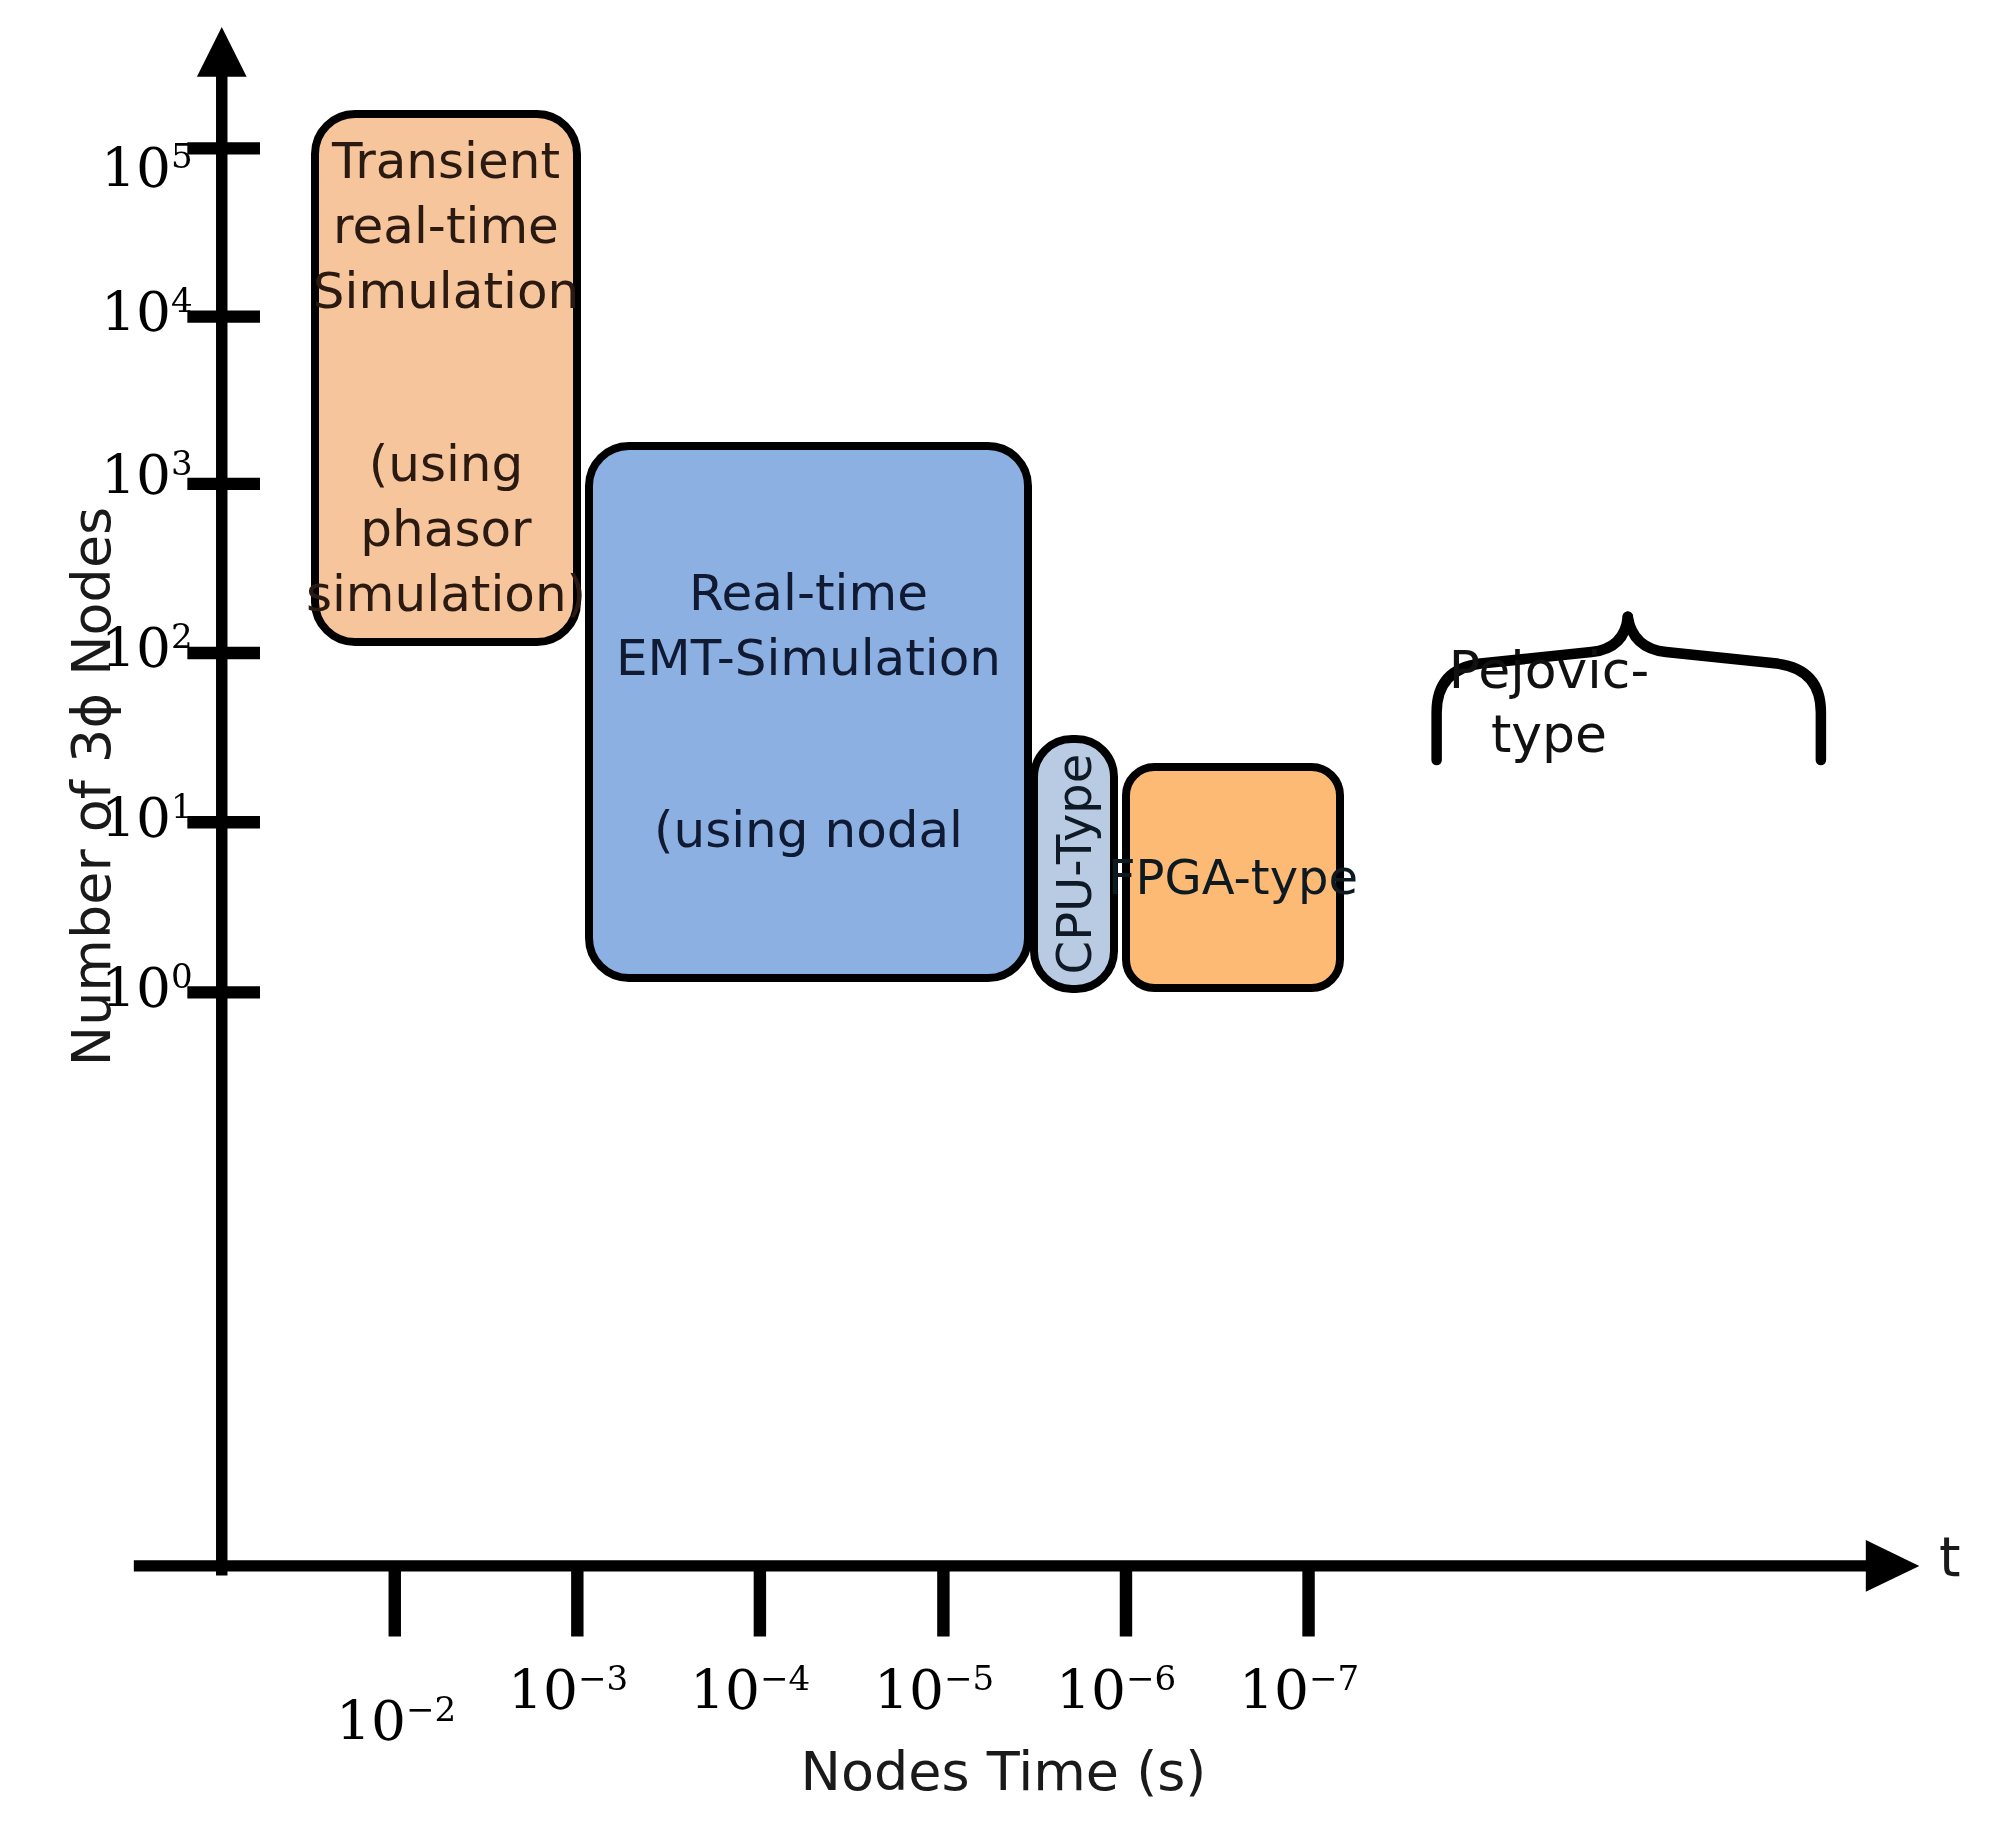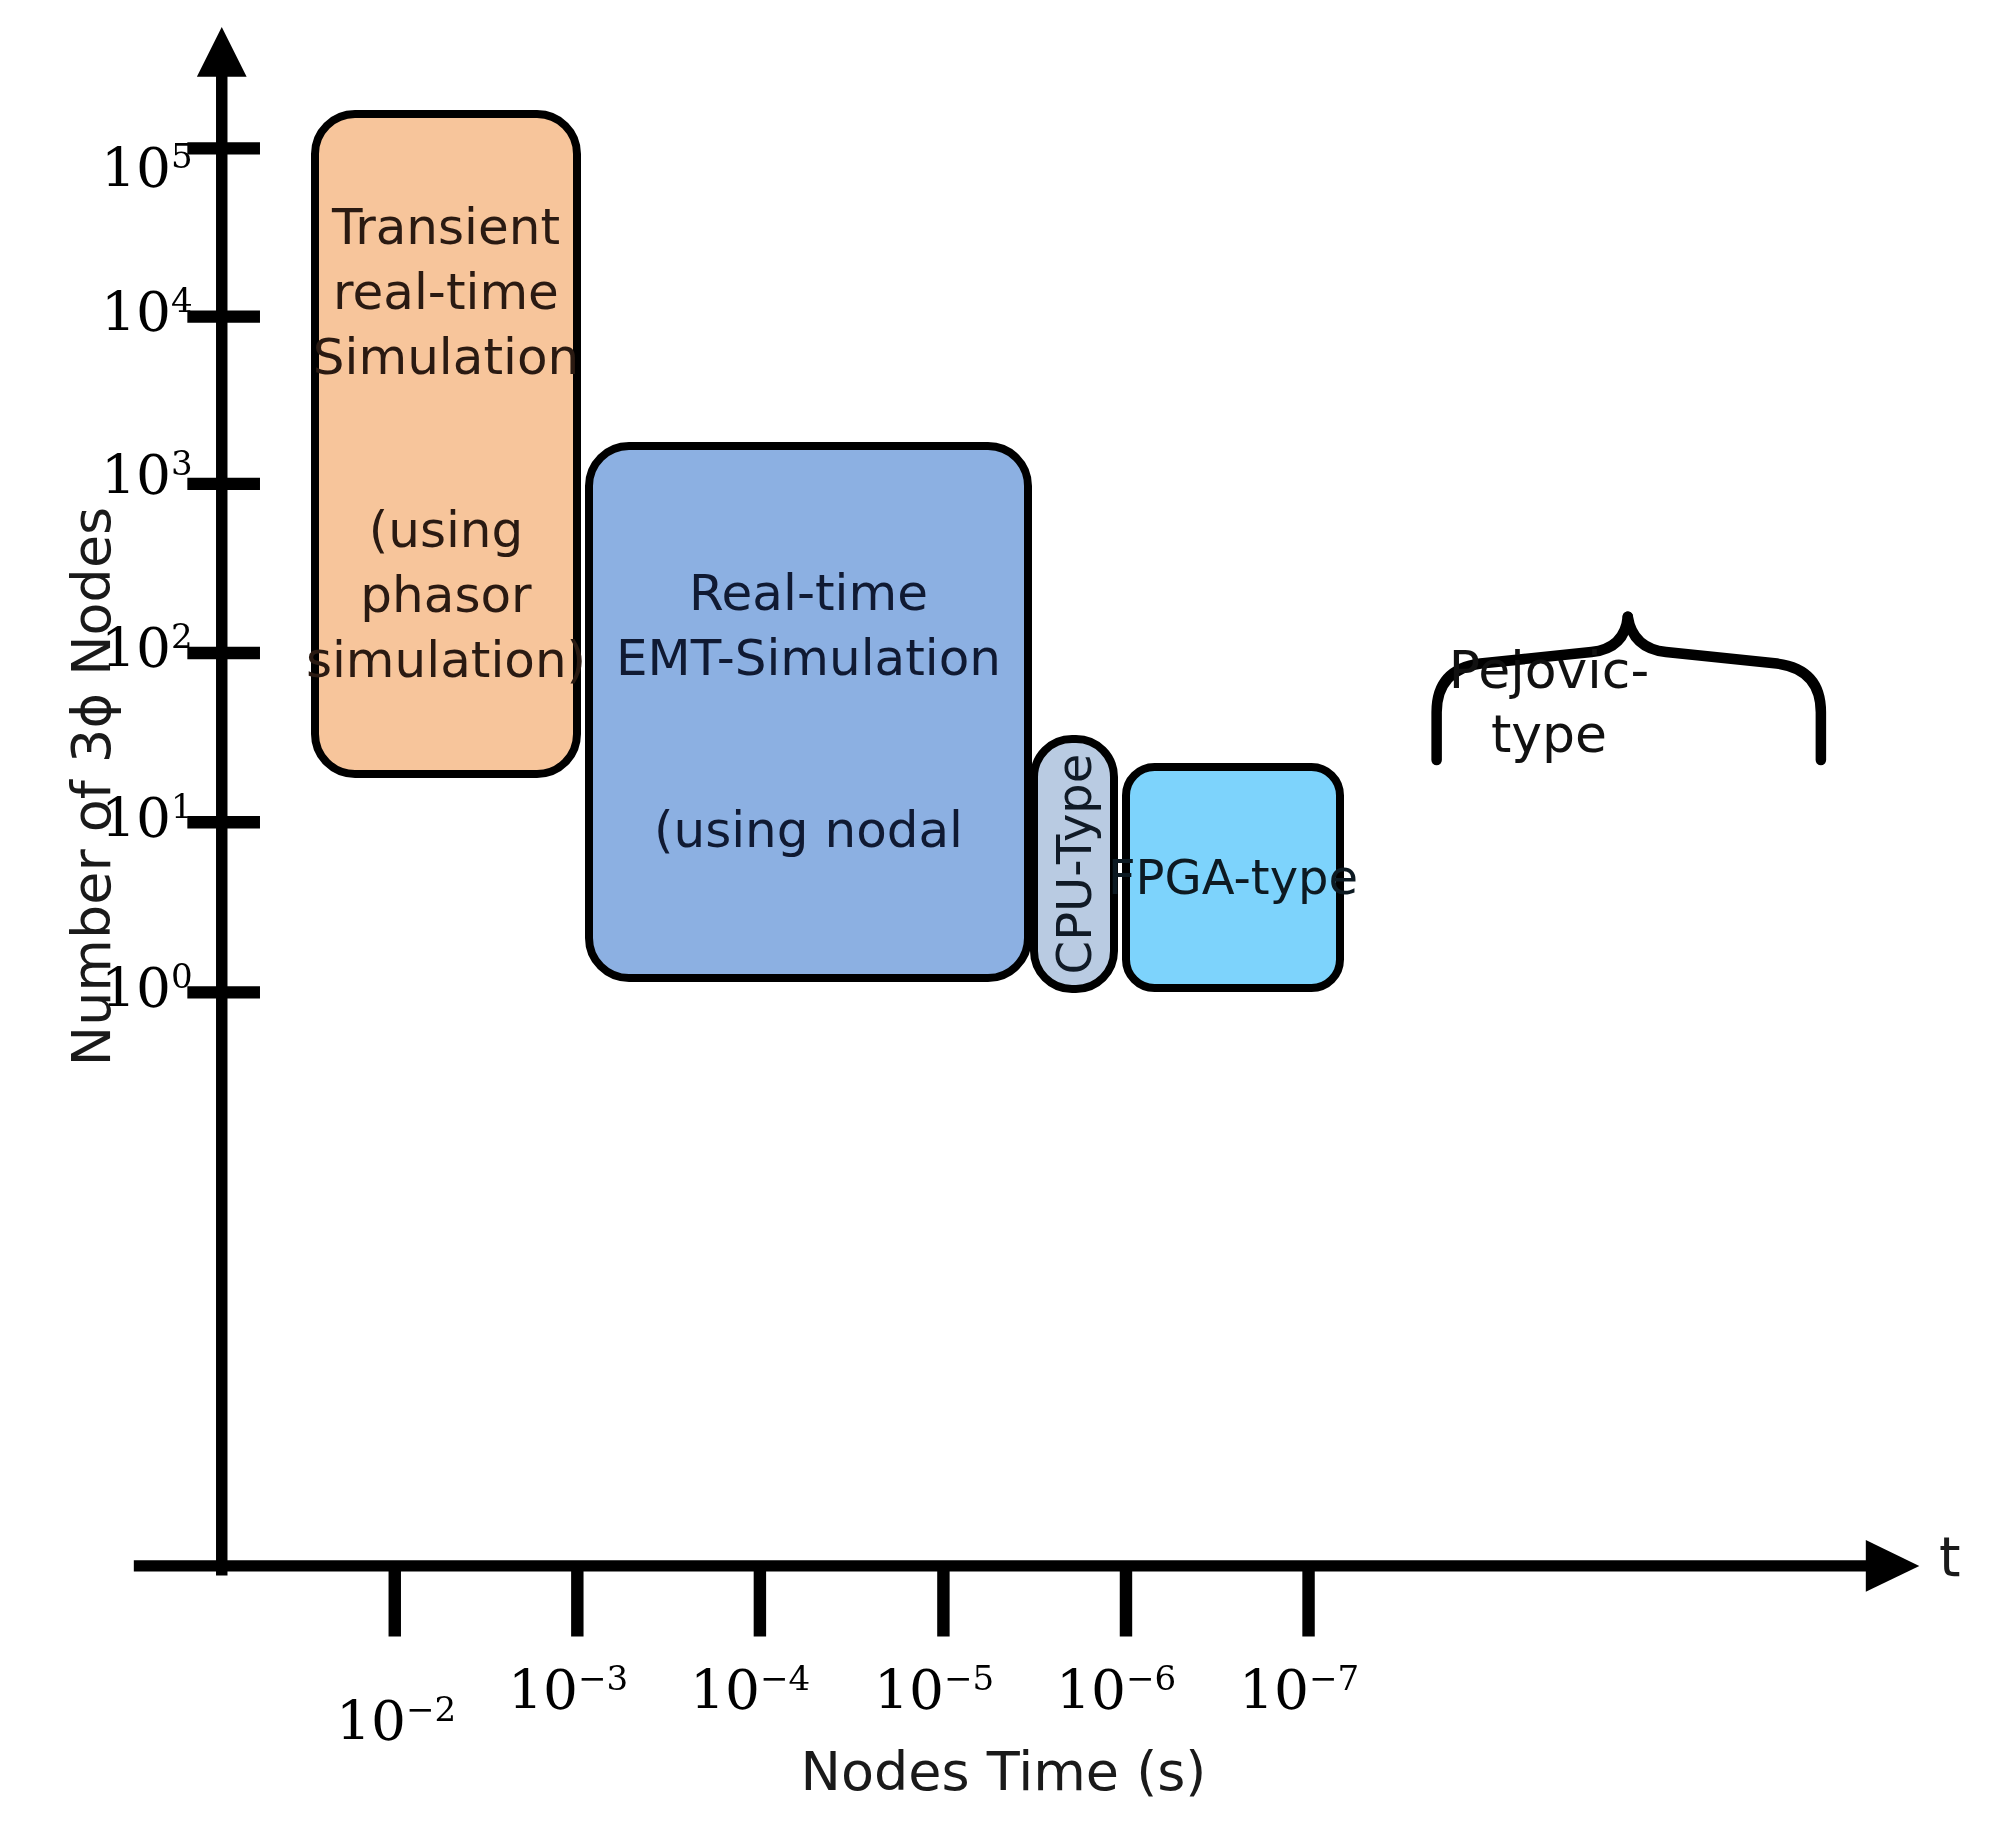--- a/index.html
+++ b/index.html
@@ -16,36 +16,36 @@
               font-size:54px;color:#1a1a1a;white-space:nowrap;}
   #y-axis-title{left:-215px;top:755px;width:612px;text-align:center;
                 transform:rotate(-90deg);transform-origin:50% 50%;}
   #x-axis-title{left:669px;top:1740px;width:669px;text-align:center;}
   #t-label{left:1939px;top:1525px;font-size:55px;
            font-family:"DejaVu Sans","Liberation Sans",sans-serif;}
 
   .boxlabel{position:absolute;display:flex;align-items:center;justify-content:center;
             text-align:center;box-sizing:border-box;}
 
-  #box-transient{left:311px;top:110px;width:270px;height:668px;
+  #box-transient{left:311px;top:110px;width:270px;height:536px;
     background:#F7C59B;border:8.6px solid #000;border-radius:44px;
     padding:0 9.6px;}
   #box-transient .txt{font-size:50px;line-height:1.30;color:#2a1a12;}
 
   #box-emt{left:585px;top:442px;width:447px;height:540px;
     background:#8CB0E2;border:8.6px solid #000;border-radius:44px;padding:0 13.4px;}
   #box-emt .txt{font-size:50px;line-height:1.30;color:#101a33;}
 
   #box-cpu{left:1030px;top:735px;width:88px;height:258px;
     background:#B9CBE2;border:8.6px solid #000;border-radius:42px;}
   #box-cpu .txt{font-size:48px;line-height:1;color:#101a26;white-space:nowrap;
     transform:rotate(-90deg);}
 
   #box-fpga{left:1122px;top:763px;width:222px;height:229px;
-    background:#7dd3fc;border:8.6px solid #000;border-radius:32.5px;}
+    background:#fdba74;border:8.6px solid #000;border-radius:32.5px;}
   #box-fpga .txt{font-size:48px;line-height:1.2;color:#0d1a22;white-space:nowrap;}
 
   #pejovic-label{position:absolute;left:1415px;top:638px;width:268px;text-align:center;
     font-size:52px;line-height:1.24;color:#111;}
 
   .spacer{display:block;height:0.85em;}
 </style>
 </head>
 <body>
 

